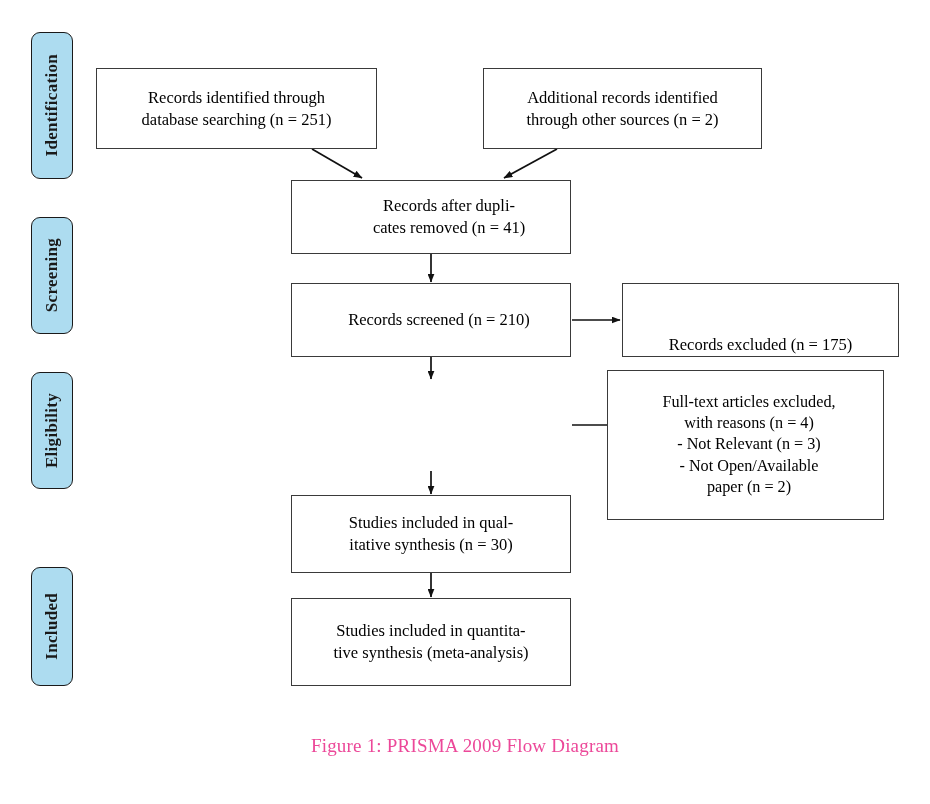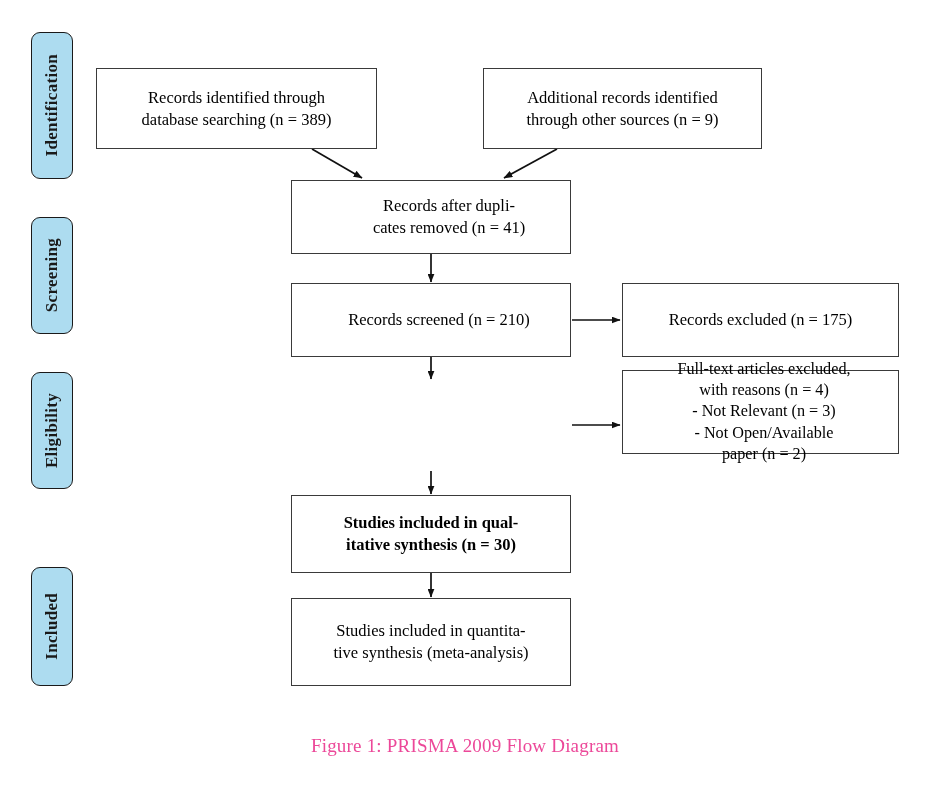--- a/index.html
+++ b/index.html
@@ -130,51 +130,51 @@
   <div class="stage-pill" style="left:31px; top:372px; width:42px; height:117px;">
     <span class="stage-label">Eligibility</span>
   </div>
 
   <div class="stage-pill" style="left:31px; top:567px; width:42px; height:119px;">
     <span class="stage-label">Included</span>
   </div>
 
   <div class="flow-box" style="left:96px; top:68px; width:281px; height:81px;">
     <span class="box-text">Records identified through
-database searching (n = 389)</span>
+database searching (n = 251)</span>
   </div>
 
   <div class="flow-box" style="left:483px; top:68px; width:279px; height:81px;">
     <span class="box-text">Additional records identified
-through other sources (n = 9)</span>
+through other sources (n = 2)</span>
   </div>
 
   <div class="flow-box" style="left:291px; top:180px; width:280px; height:74px;padding-left:36px;">
     <span class="box-text">Records after dupli-
 cates removed (n = 41)</span>
   </div>
 
   <div class="flow-box" style="left:291px; top:283px; width:280px; height:74px;padding-left:16px;">
     <span class="box-text">Records screened (n = 210)</span>
   </div>
 
-  <div class="flow-box" style="left:622px; top:283px; width:277px; height:74px;">
+  <div class="flow-box" style="left:622px; top:283px; width:277px; height:74px;align-items:flex-end;">
     <span class="box-text">Records excluded (n = 175)</span>
   </div>
 
 
-  <div class="flow-box multi" style="left:622px; top:370px; width:277px; height:84px;padding-left:7px;">
+  <div class="flow-box multi" style="left:607px; top:370px; width:277px; height:150px;padding-left:7px;">
     <span class="box-text">Full-text articles excluded,
 with reasons (n = 4)
 - Not Relevant (n = 3)
 - Not Open/Available
 paper (n = 2)</span>
   </div>
 
-  <div class="flow-box" style="left:291px; top:495px; width:280px; height:78px;font-weight:bold;">
+  <div class="flow-box" style="left:291px; top:495px; width:280px; height:78px;">
     <span class="box-text">Studies included in qual-
 itative synthesis (n = 30)</span>
   </div>
 
   <div class="flow-box" style="left:291px; top:598px; width:280px; height:88px;">
     <span class="box-text">Studies included in quantita-
 tive synthesis (meta-analysis)</span>
   </div>
 
   <div id="caption">Figure 1: PRISMA 2009 Flow Diagram</div>

